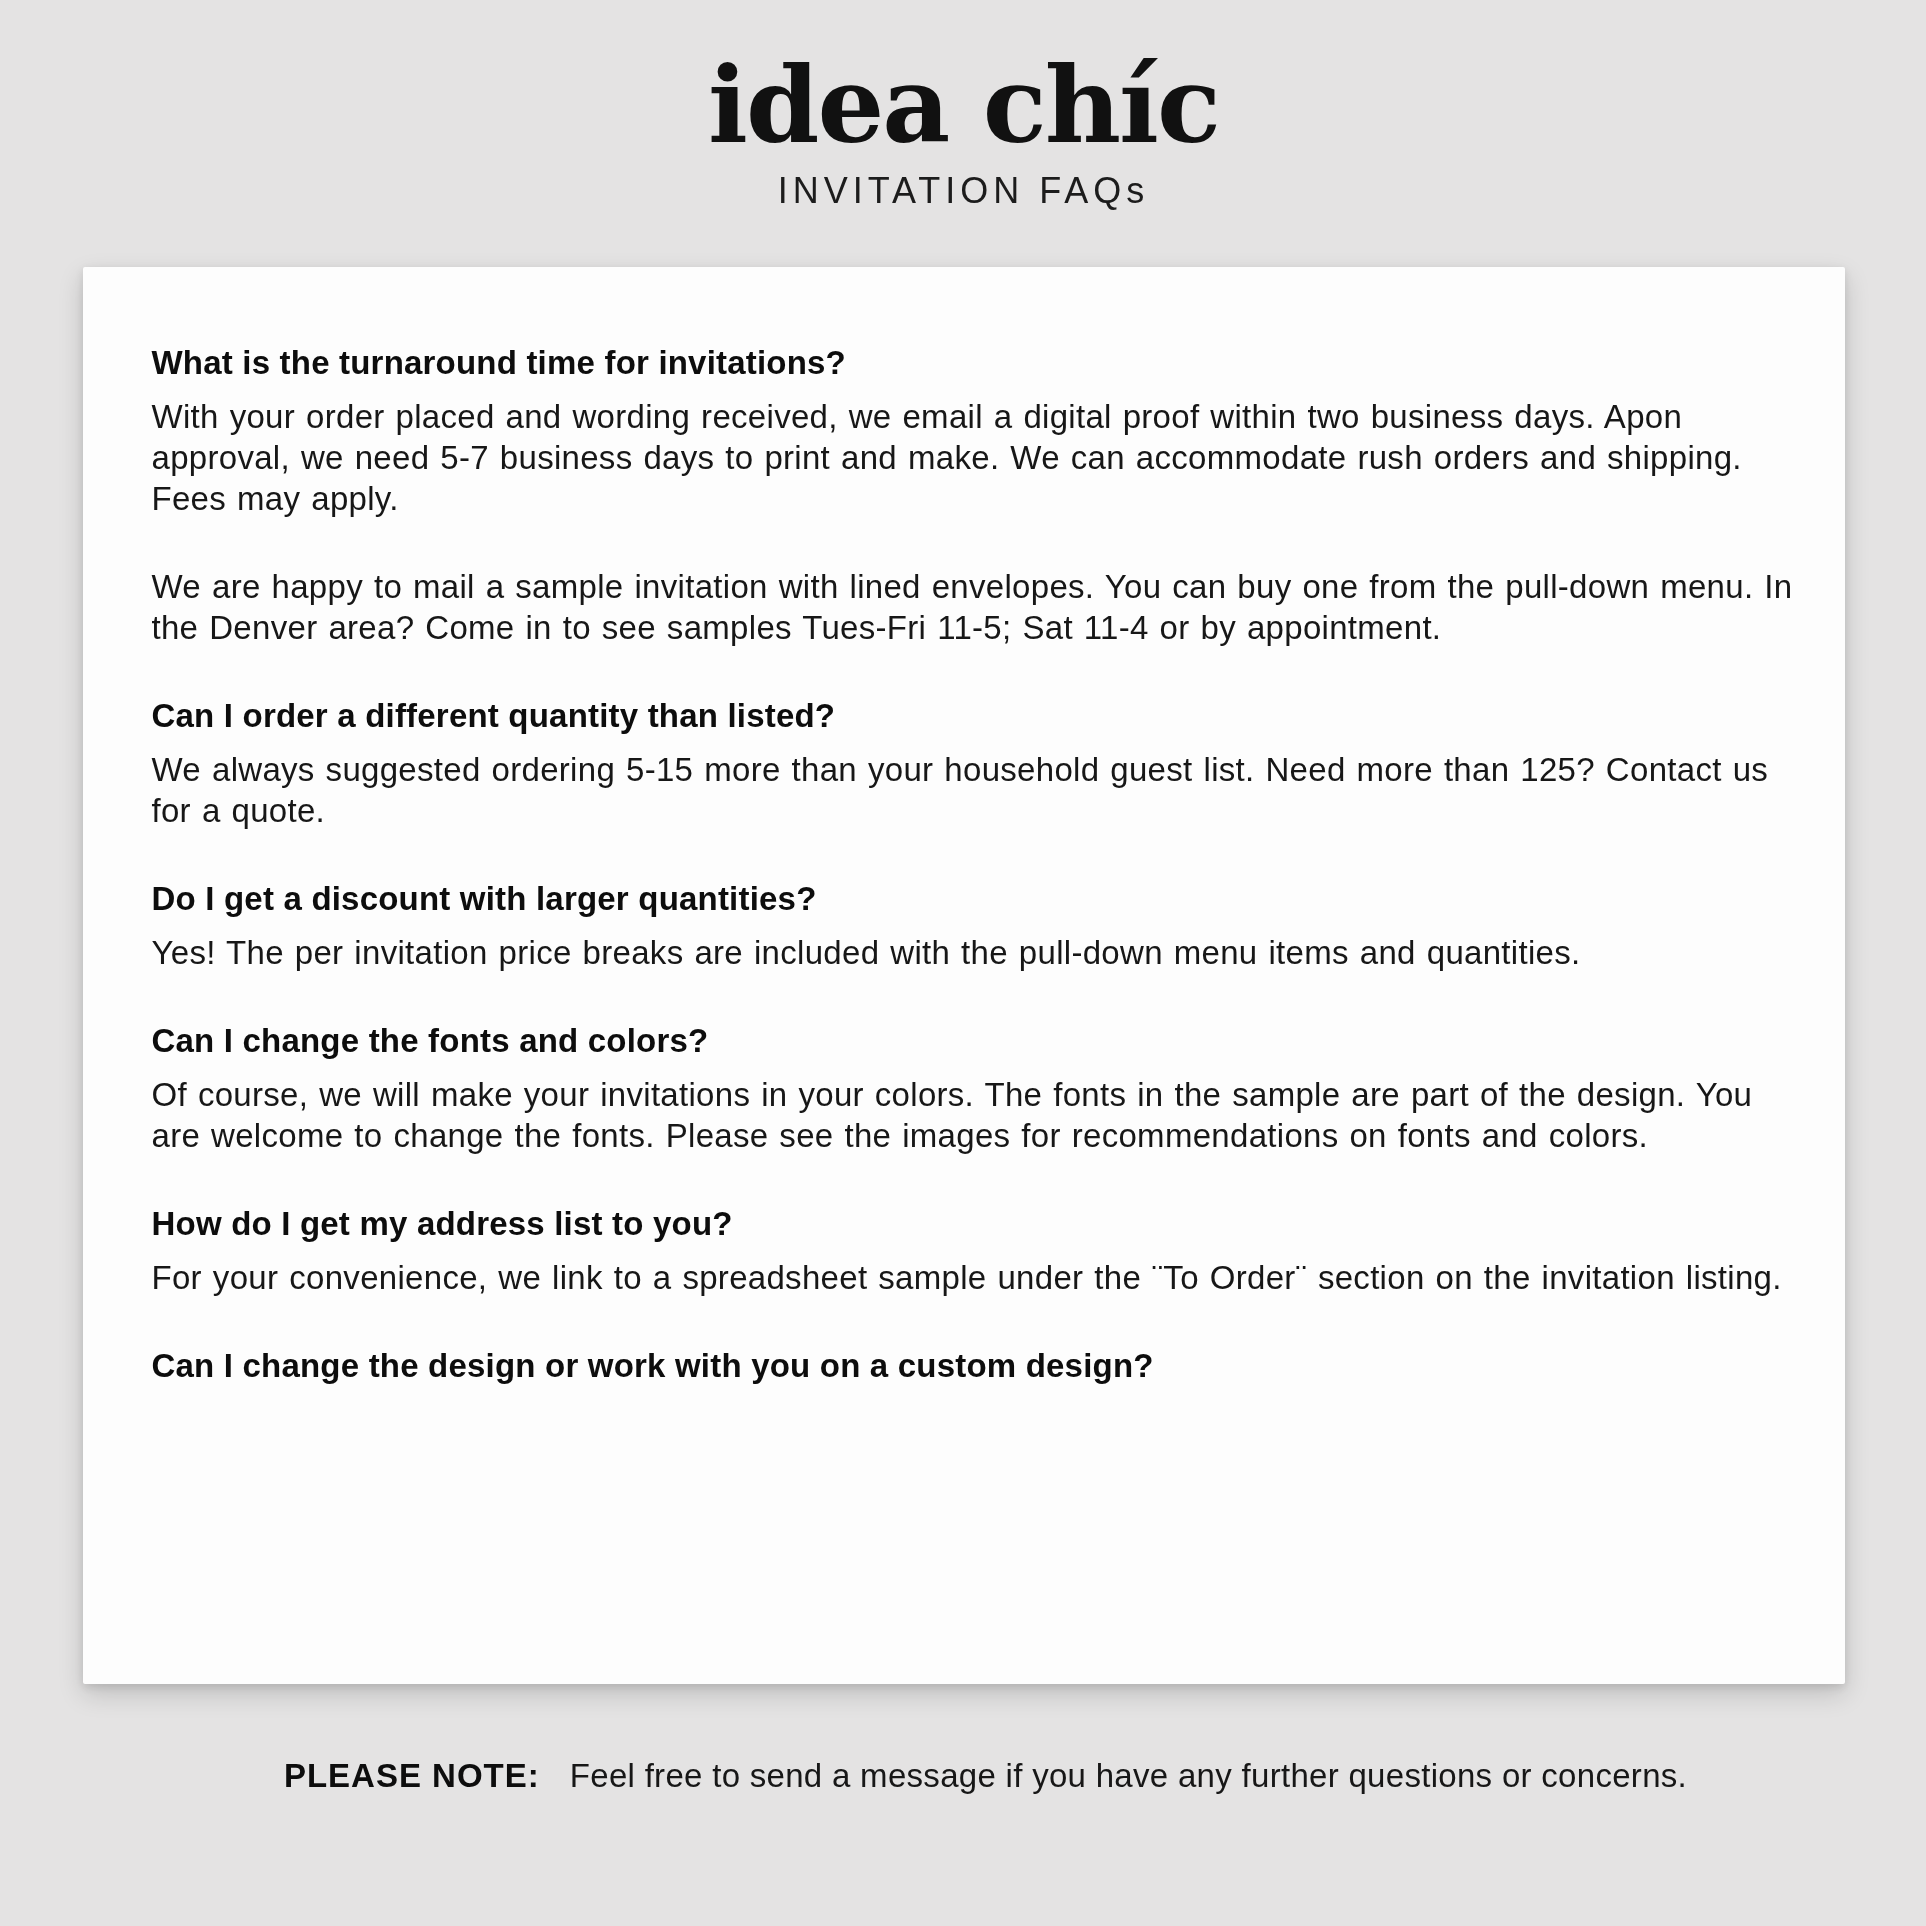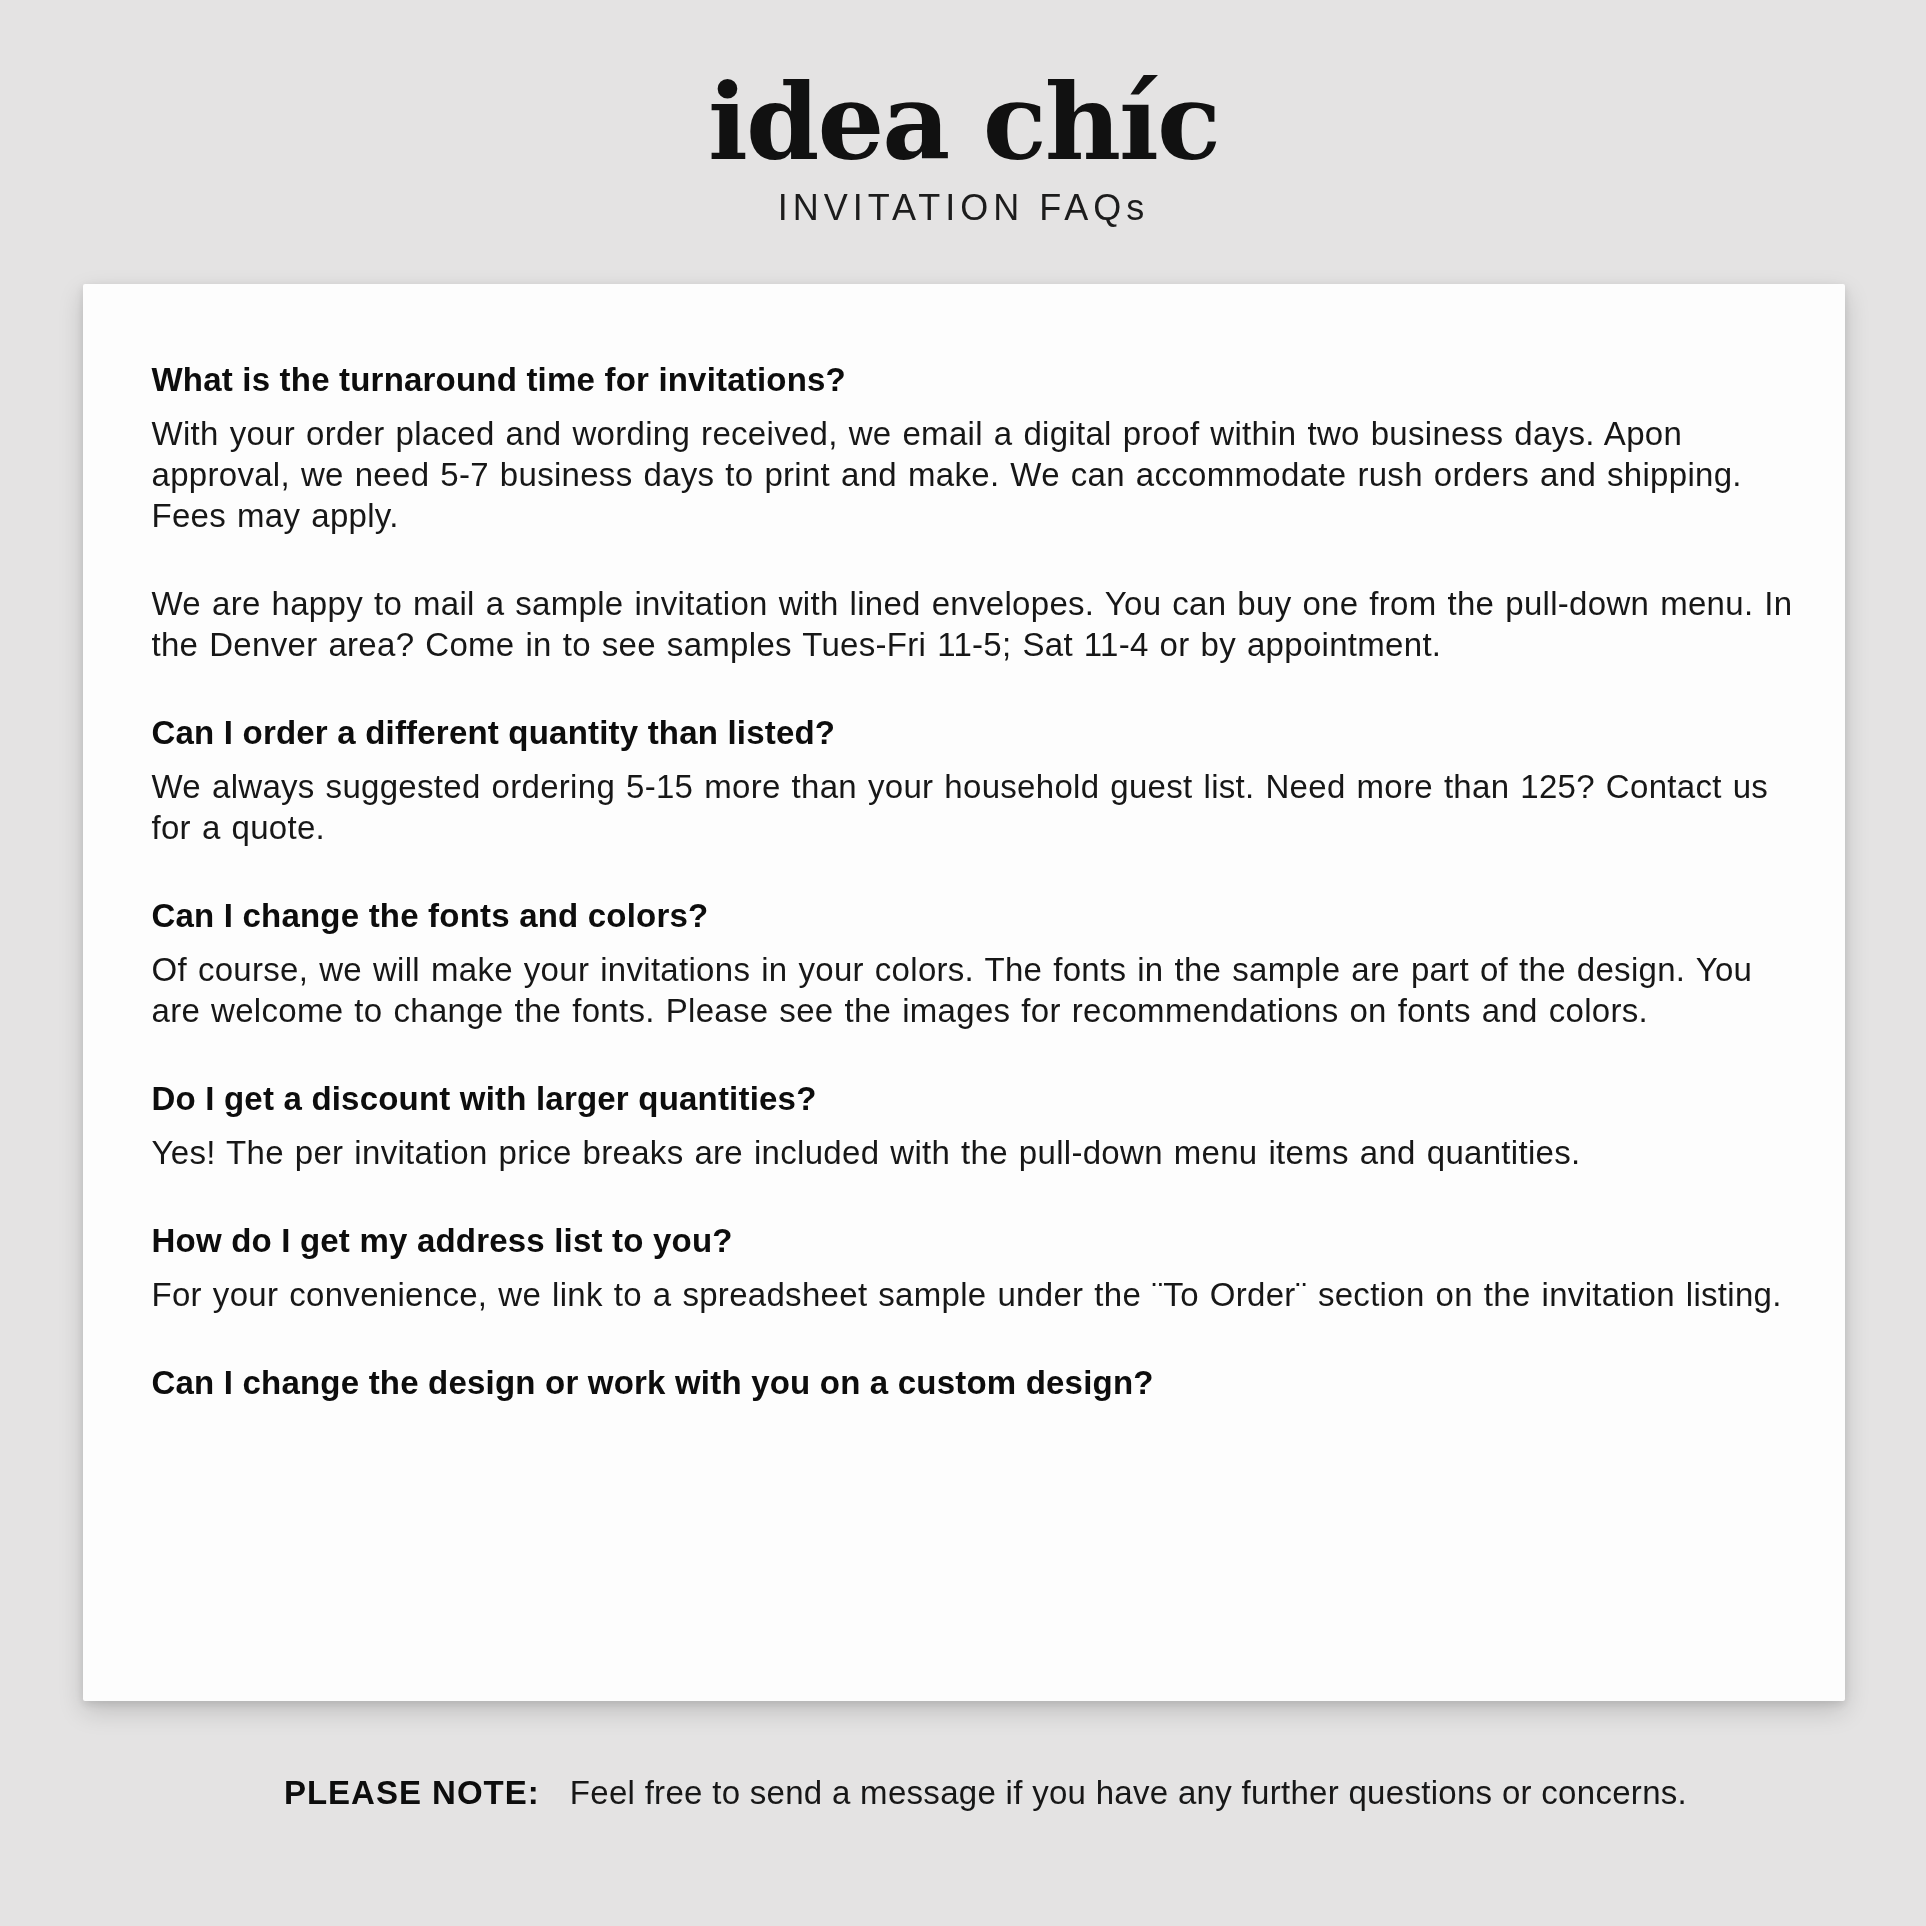--- a/index.html
+++ b/index.html
@@ -11,21 +11,21 @@
   }
 
   body {
     background: #e4e3e3;
     font-family: "Liberation Sans", sans-serif;
     color: #161616;
   }
 
   
   .header {
-    padding-top: 67px;
+    padding-top: 50px;
     text-align: center;
   }
   .logo {
     font-family: "DejaVu Serif", serif;
     font-weight: 700;
     font-size: 105px;
     line-height: 1.05;
     letter-spacing: -2px;
     color: #111111;
   }
@@ -102,27 +102,27 @@
   <div class="faq-item">
     <div class="faq-answer">We are happy to mail a sample invitation with lined envelopes. You can buy one from the pull-down menu. In the Denver area? Come in to see samples Tues-Fri 11-5; Sat 11-4 or by appointment.</div>
   </div>
 
   <div class="faq-item">
     <div class="faq-question">Can I order a different quantity than listed?</div>
     <div class="faq-answer">We always suggested ordering 5-15 more than your household guest list. Need more than 125? Contact us for a quote.</div>
   </div>
 
   <div class="faq-item">
-    <div class="faq-question">Can I change the fonts and colors?</div>
-    <div class="faq-answer">Of course, we will make your invitations in your colors. The fonts in the sample are part of the design. You are welcome to change the fonts. Please see the images for recommendations on fonts and colors.</div>
+    <div class="faq-question">Do I get a discount with larger quantities?</div>
+    <div class="faq-answer">Yes! The per invitation price breaks are included with the pull-down menu items and quantities.</div>
   </div>
 
   <div class="faq-item">
-    <div class="faq-question">Do I get a discount with larger quantities?</div>
-    <div class="faq-answer">Yes! The per invitation price breaks are included with the pull-down menu items and quantities.</div>
+    <div class="faq-question">Can I change the fonts and colors?</div>
+    <div class="faq-answer">Of course, we will make your invitations in your colors. The fonts in the sample are part of the design. You are welcome to change the fonts. Please see the images for recommendations on fonts and colors.</div>
   </div>
 
   <div class="faq-item">
     <div class="faq-question">How do I get my address list to you?</div>
     <div class="faq-answer">For your convenience, we link to a spreadsheet sample under the ¨To Order¨ section on the invitation listing.</div>
   </div>
 
   <div class="faq-item">
     <div class="faq-question">Can I change the design or work with you on a custom design?</div>
   </div>

